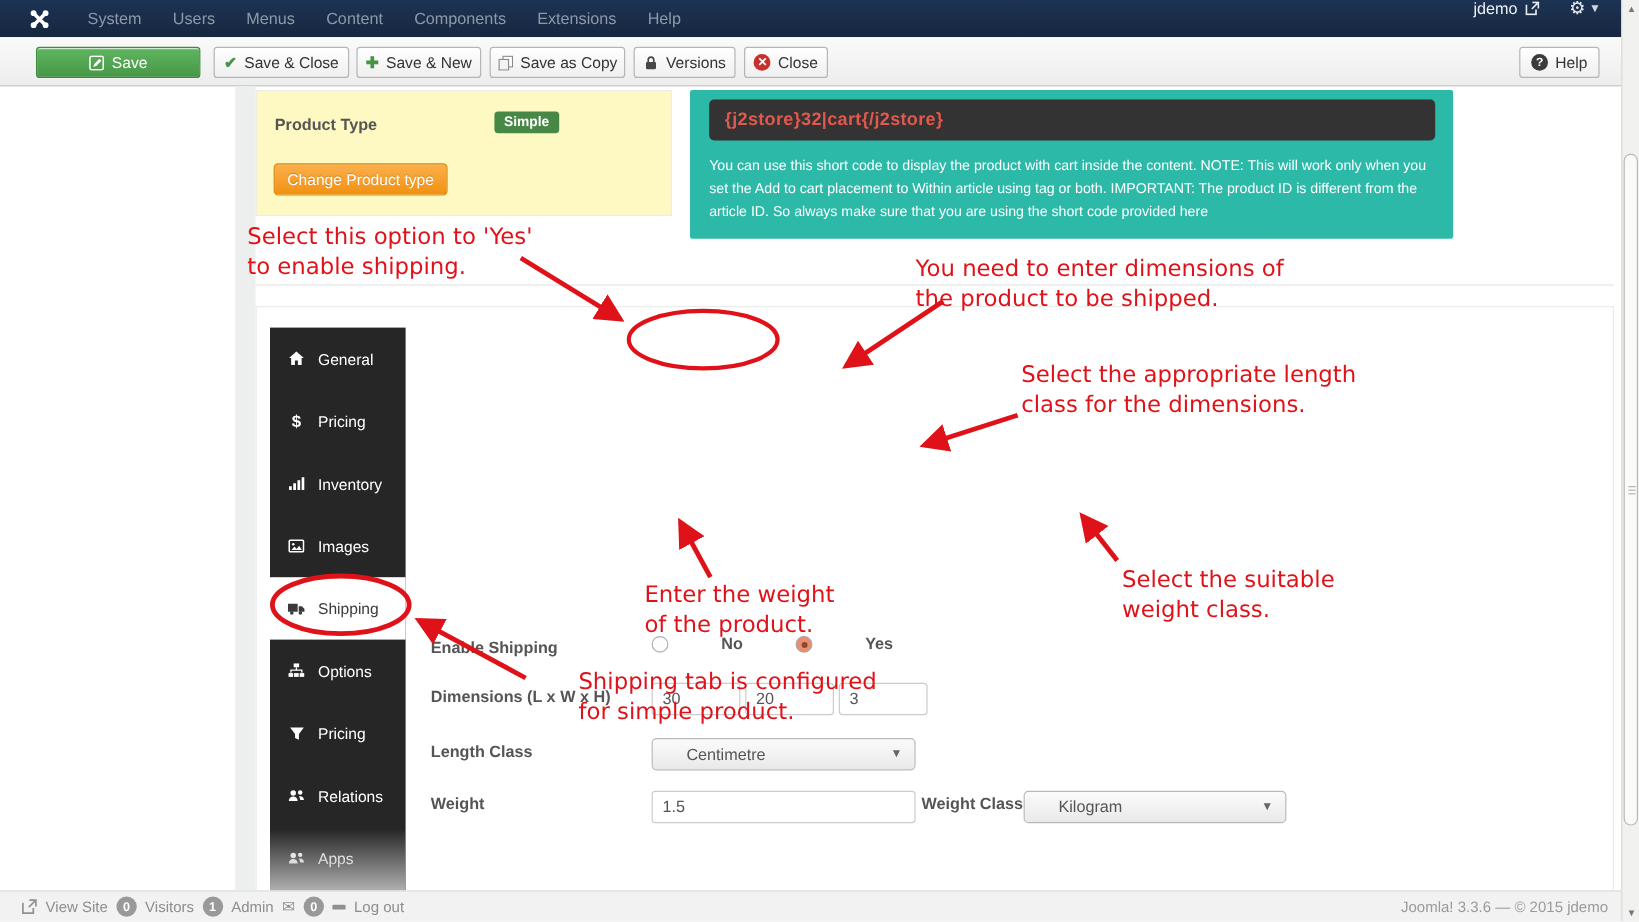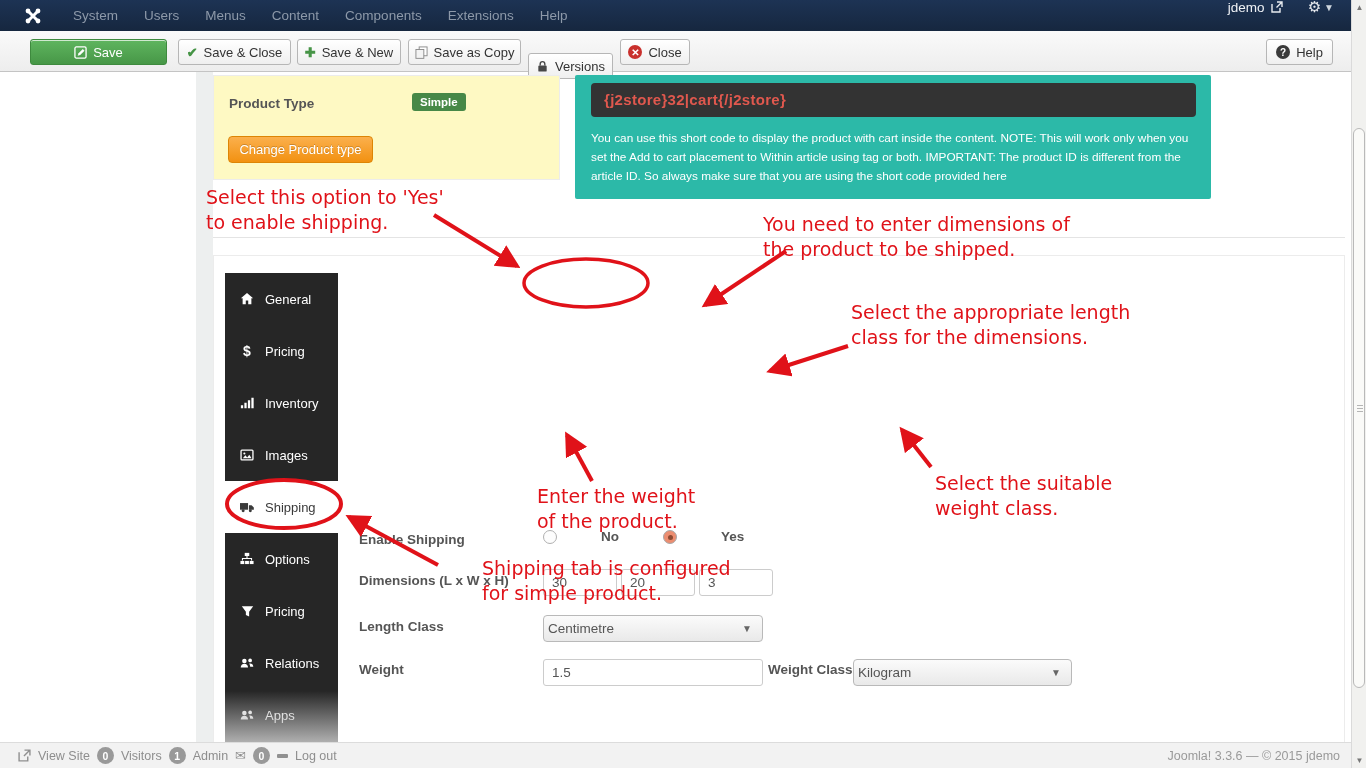--- a/index.html
+++ b/index.html
@@ -20,21 +20,21 @@
   
   .toolbar { position:absolute; left:0; top:31px; width:1366px; height:41px; background:linear-gradient(#fafafa,#ededed); border-bottom:1px solid #c4c4c4; }
   .tbtn { position:absolute; top:8px; height:26px; border:1px solid #b6b6b6; border-radius:3px;
           background:linear-gradient(#ffffff,#efefef); color:#333; font-size:13px;
           display:flex; align-items:center; justify-content:center; gap:6px; cursor:pointer;
           box-shadow:inset 0 1px 0 rgba(255,255,255,.7); }
   .tbtn-save { left:30px; width:137px; background:linear-gradient(#5fb55f,#479747); border-color:#3e8a3e; color:#fff; }
   .tbtn-saveclose { left:178px; width:113px; }
   .tbtn-savenew { left:297px; width:104px; }
   .tbtn-savecopy { left:408px; width:113px; }
-  .tbtn-versions { left:528px; width:85px;margin-top:14px; }
+  .tbtn-versions { left:528px; width:85px; }
   .tbtn-close { left:620px; width:70px; }
   .tbtn-help { left:1266px; width:67px; }
   .ico-check { color:#469446; font-size:13px; font-weight:bold; }
   .ico-plus  { color:#469446; font-size:13px; font-weight:bold; }
   .circle-ico { width:14px; height:14px; border-radius:50%; color:#fff; font-size:10px; font-weight:bold;
                 display:flex; align-items:center; justify-content:center; }
   .circle-red { background:#c9302c; }
   .circle-dark { background:#3b3b3b; }
 
   
@@ -67,21 +67,21 @@
   .tab.active { background:#fff; color:#3a3a3a; }
   .tab .ticon { width:14px; display:flex; justify-content:center; align-items:center; }
   .tab .ticon svg { display:block; }
   .dollar { font-weight:bold; font-size:14px; }
 
   
   .flabel { position:absolute; font-size:13.5px; font-weight:bold; color:#555; }
   .finput { position:absolute; height:27px; border:1px solid #ccc; border-radius:3px; font-size:13.5px; color:#555;
             padding:0 8px; font-family:"Liberation Sans",sans-serif; background:#fff; }
   .fselect { position:absolute; height:27px; border:1px solid #b9b9b9; border-radius:4px; background:linear-gradient(#fbfbfb,#e9e9e9);
-             font-size:13.5px; color:#555; display:flex; align-items:center; padding-left:4px; cursor:pointer; }
+             font-size:13.5px; color:#555; display:flex; align-items:center; padding-left:28px; cursor:pointer; }
   .fselect .sel-caret { position:absolute; right:10px; color:#666; font-size:10px; }
   .radio-row { position:absolute; display:flex; align-items:center; gap:6px; font-size:13.5px; font-weight:bold; color:#555; }
   .radio { width:14px; height:14px; border-radius:50%; border:1px solid #b0b0b0; background:#fdfdfd; position:relative; cursor:pointer; }
   .radio.checked { background:#ec8d70; border-color:#a8a8a8; }
   .radio.checked::after { content:""; position:absolute; left:4px; top:4px; width:5px; height:5px; border-radius:50%; background:#8c4a32; }
 
   
   .anno { position:absolute; color:#e01219; font-family:"DejaVu Sans",sans-serif; font-size:19px; line-height:24.5px; }
   .overlay-svg { position:absolute; left:0; top:0; width:1366px; height:768px; pointer-events:none; z-index:40; }
 

